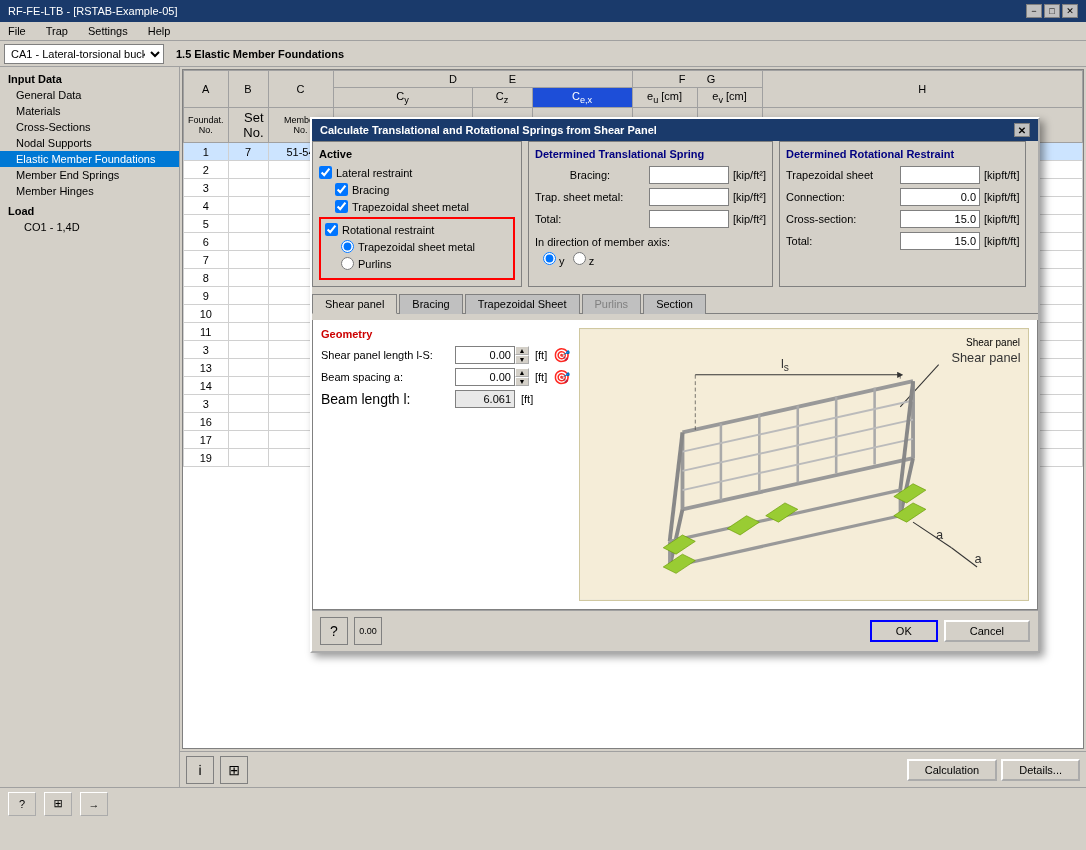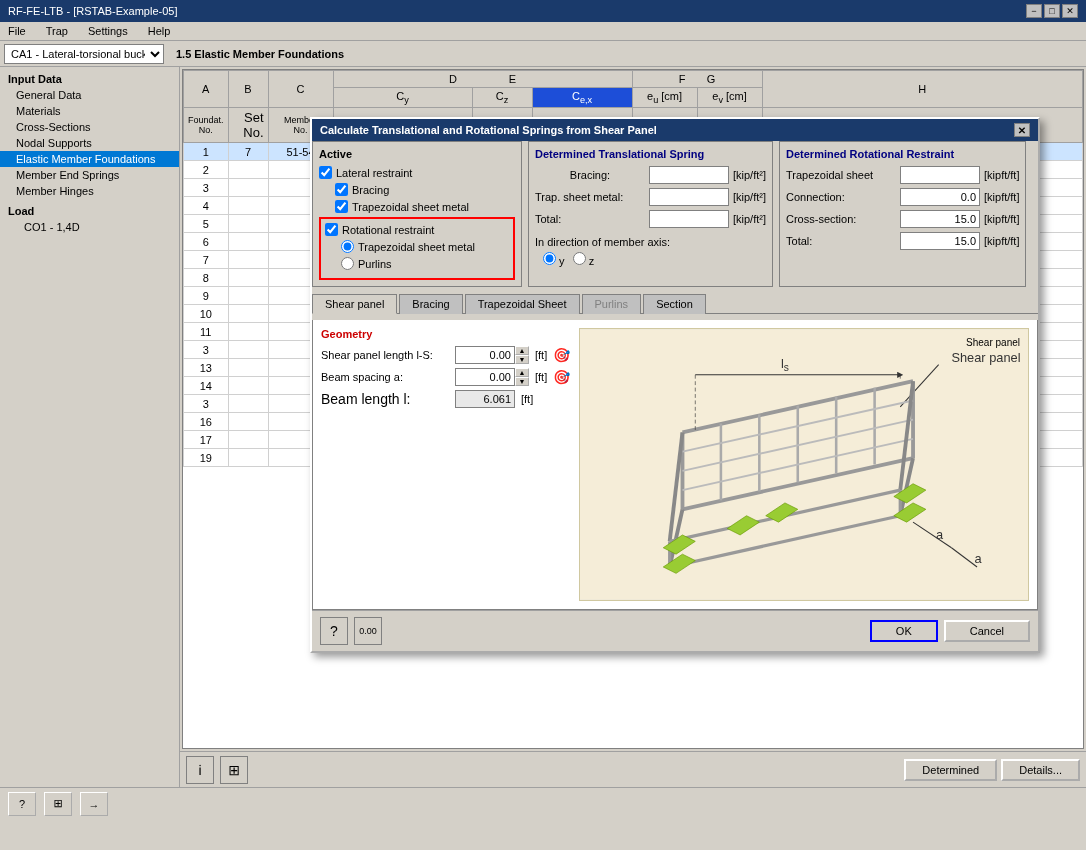--- a/index.html
+++ b/index.html
@@ -374,21 +374,21 @@
               <td></td>
             </tr>
         </tbody>
       </table>
     </div>
 
     <div style="height:36px; background:#d4d0c8; border-top:1px solid #a0a0a0; display:flex; align-items:center; gap:6px; padding:0 6px;">
       <div class="icon-btn">ℹ</div>
       <div class="icon-btn">⊞</div>
       <div style="margin-left:auto; display:flex; gap:4px;">
-        <button class="bottom-action-btn">Determined</button>
+        <button class="bottom-action-btn">Calculation</button>
         <button class="bottom-action-btn">Details...</button>
       </div>
     </div>
 
     <div style="position:absolute; top:50px; left:130px; z-index:300; width:740px;">
       <div class="dialog">
 
         <div class="dialog-title">
           <span>Calculate Translational and Rotational Springs from Shear Panel</span>
           <div class="dialog-close">✕</div>

